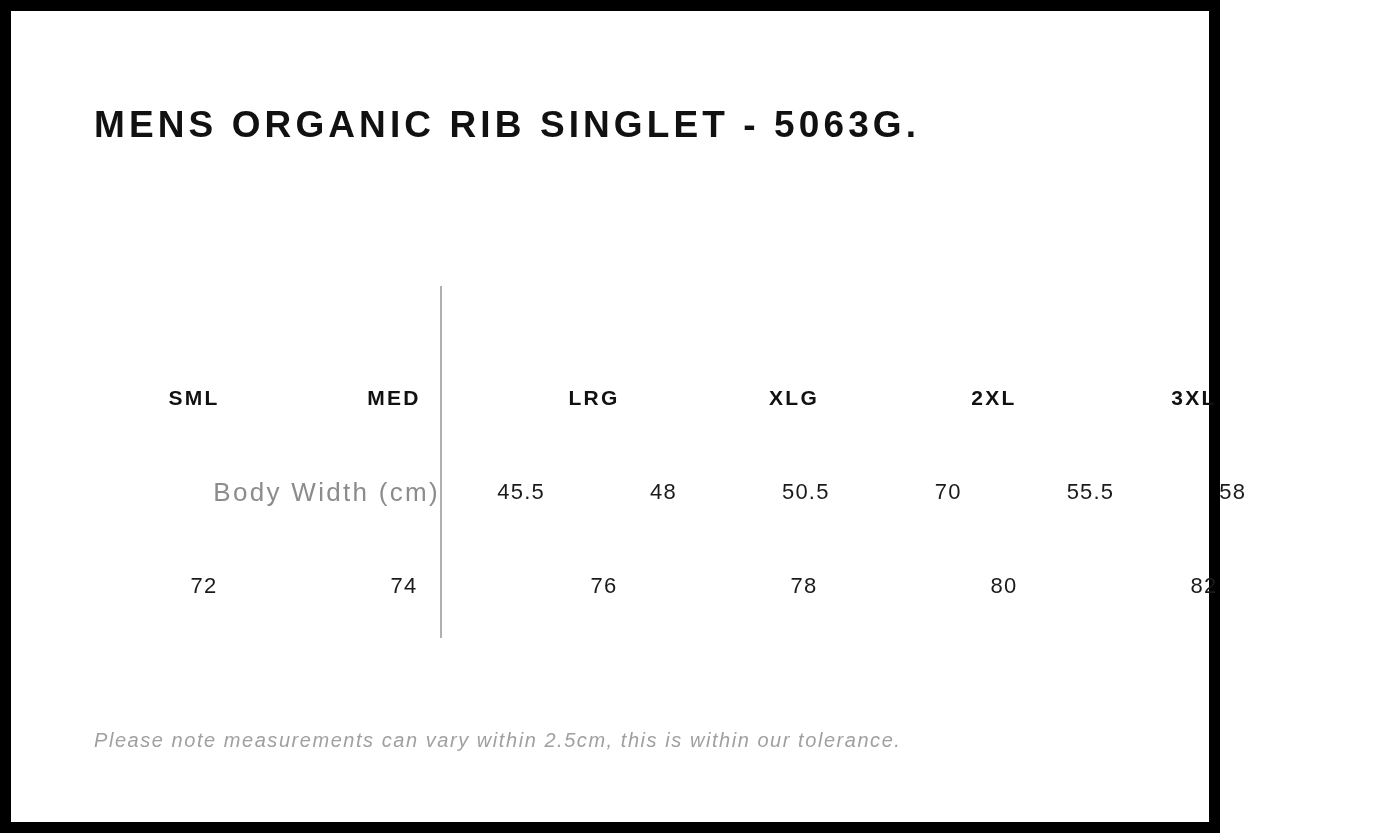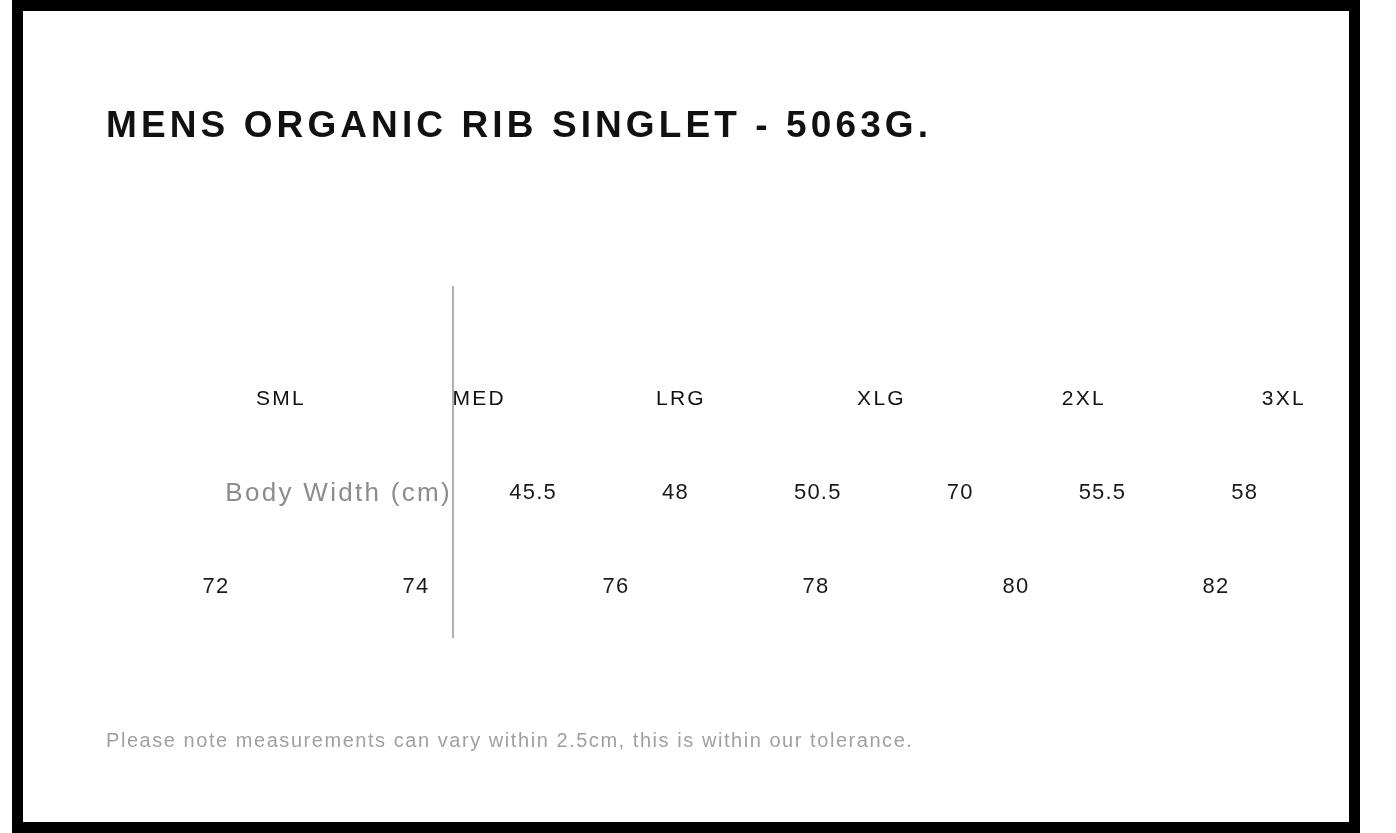--- a/index.html
+++ b/index.html
@@ -9,26 +9,25 @@
   }
   body {
     width: 1396px;
     height: 833px;
     font-family: "Liberation Sans", sans-serif;
     overflow: hidden;
   }
 
   .page {
     position: relative;
-    width: 1348px;
+    width: 1220px;
     height: 833px;
     box-sizing: border-box;
     border: 11px solid #000000;
     background: #15803d;
-    margin-left: 12px;
   }
 
   .inner {
     position: relative;
     width: 100%;
     height: 100%;
     background: #ffffff;
   }
 
   
@@ -84,24 +83,23 @@
   .head-label {
     font-size: 21px;
     font-weight: 700;
     letter-spacing: 2.6px;
     color: #111111;
     white-space: nowrap;
   }
 
   .head-size {
     font-size: 21px;
-    font-weight: 400;
+    font-weight: 700;
     letter-spacing: 2.3px;
     color: #111111;
-    text-align: right;
   }
 
   .body-label {
     font-size: 26px;
     font-weight: 400;
     letter-spacing: 2.3px;
     color: #8c8c8c;
     white-space: nowrap;
     text-align: right;
   }
@@ -113,20 +111,21 @@
     color: #1a1a1a;
     padding-left: 20px;
   }
 
   
   .footnote {
     position: absolute;
     left: 83px;
     top: 718px;
     font-size: 20px;
+    font-style: italic;
     font-weight: 400;
     letter-spacing: 1.55px;
     color: #a0a0a0;
     white-space: nowrap;
   }
 </style>
 </head>
 <body>
 
 <div class="page">

